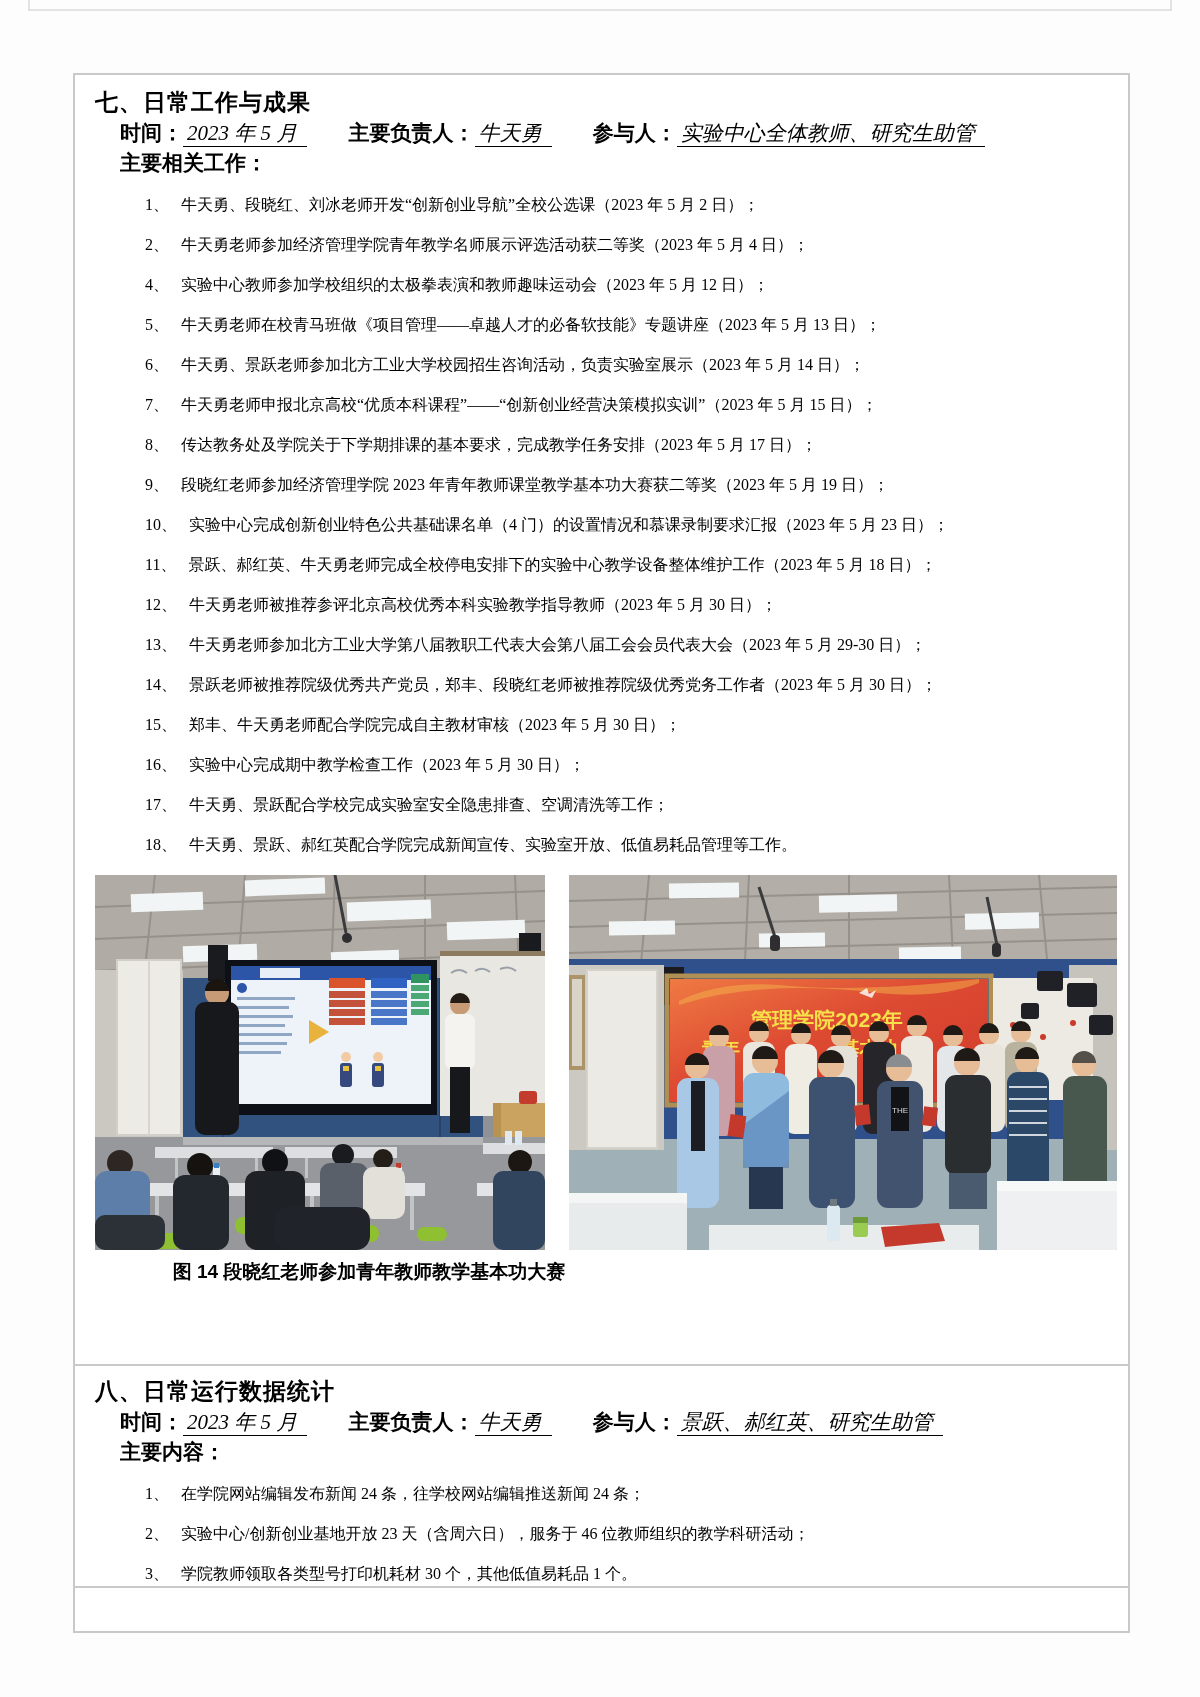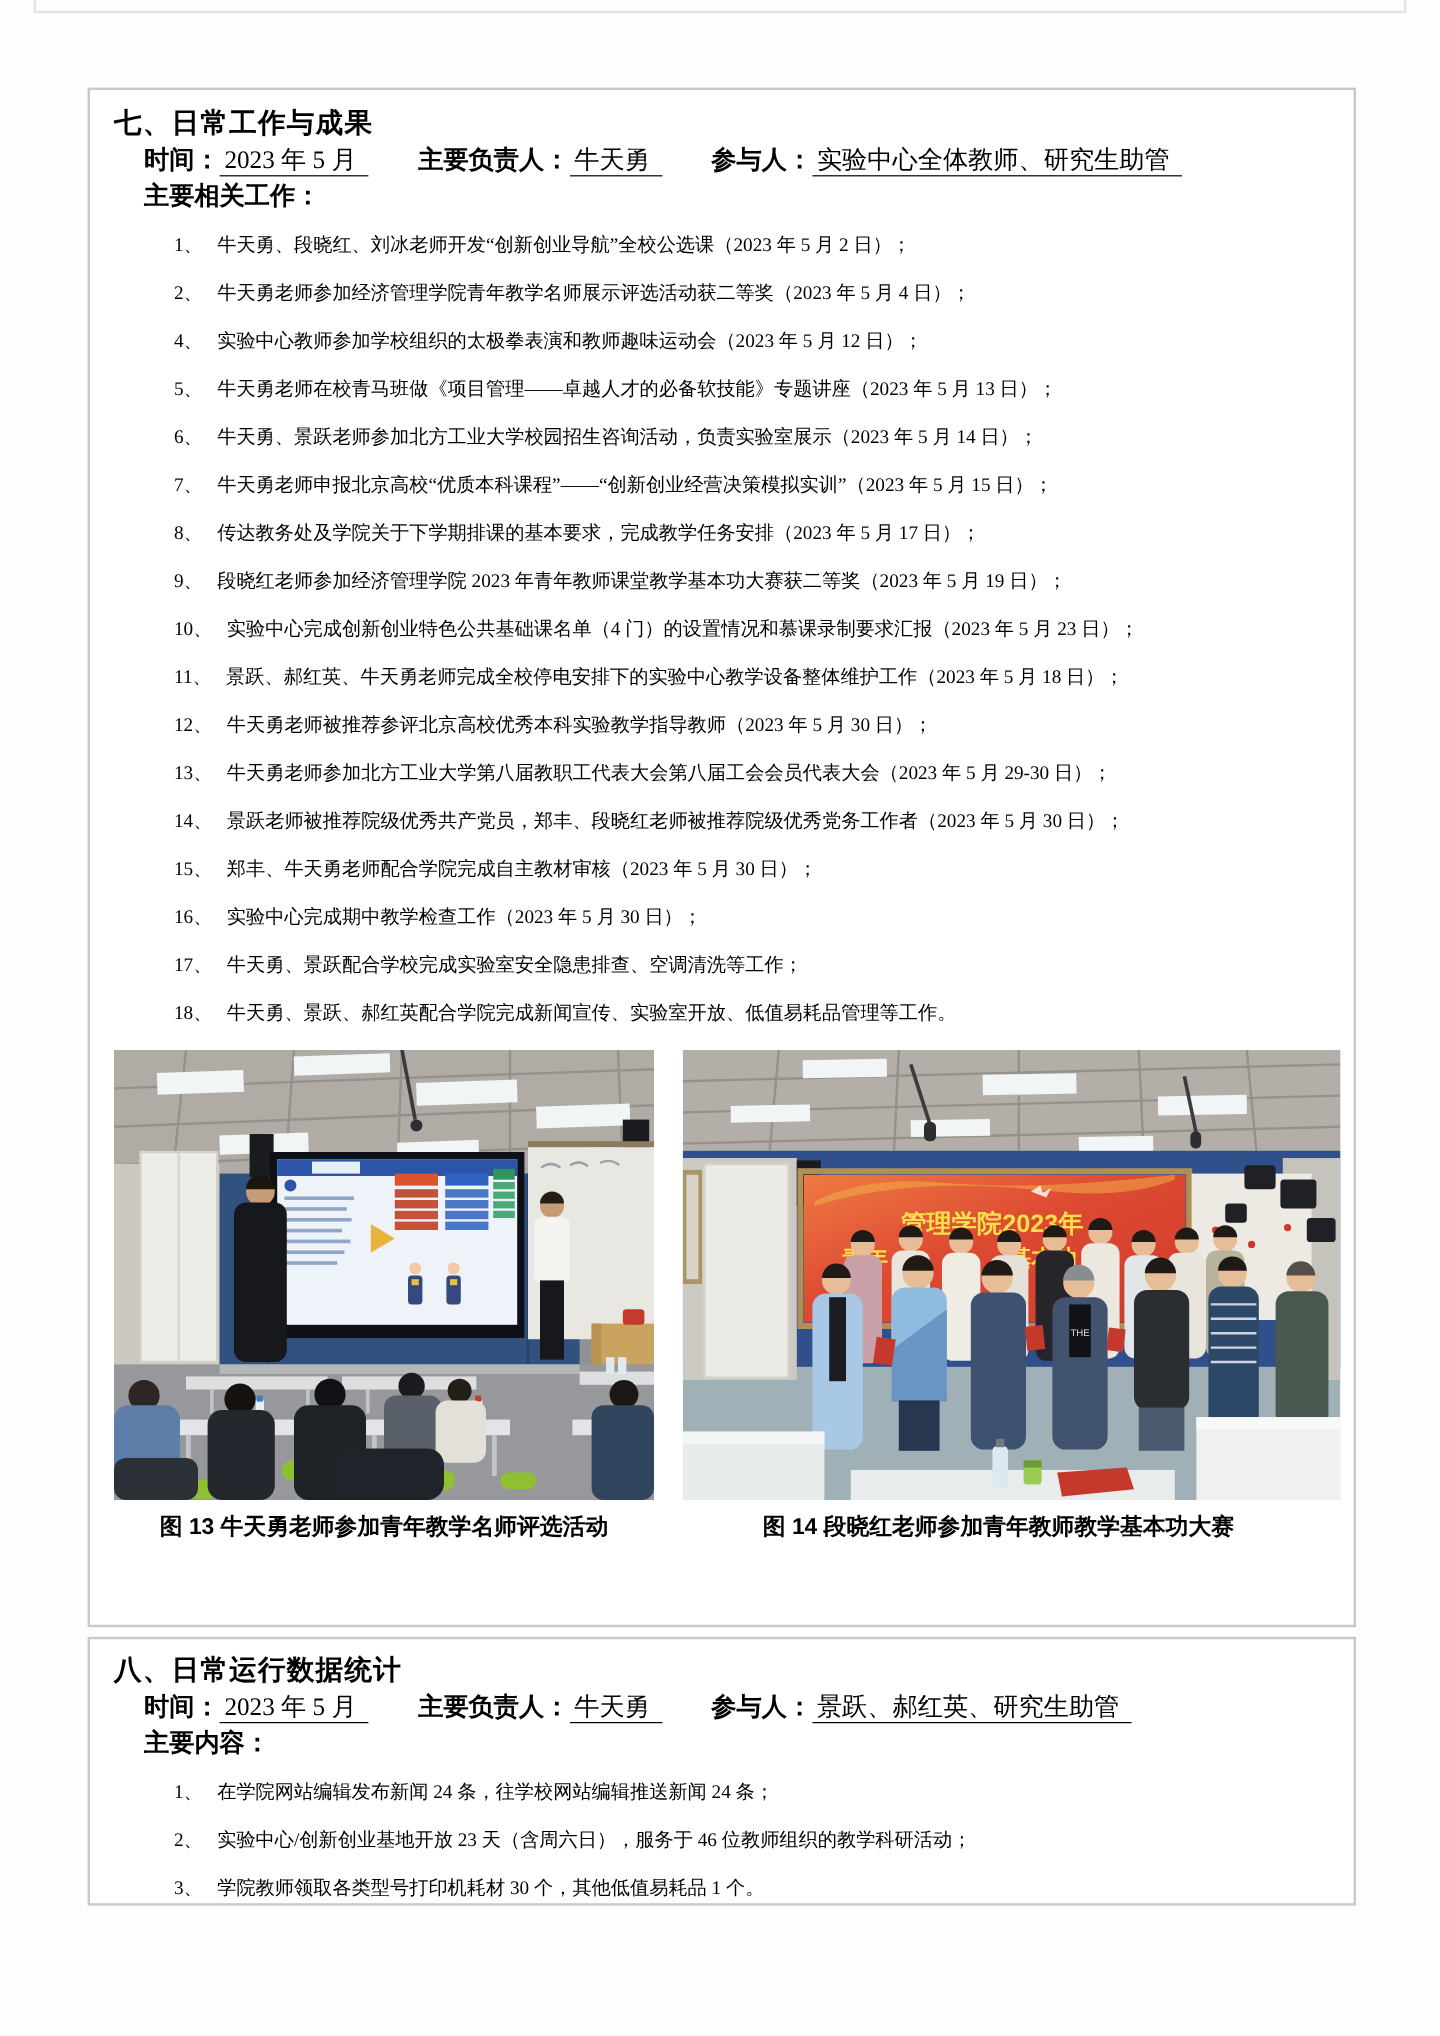--- a/index.html
+++ b/index.html
@@ -3,28 +3,28 @@
 <meta charset="utf-8">
 <style>
   html,body{margin:0;padding:0;}
   .page{position:relative;width:1200px;height:1697px;background:#fdfdfd;overflow:hidden;
         font-family:"Liberation Serif","DejaVu Serif",serif;color:#000;}
   .top-rule{position:absolute;top:9px;left:28px;width:1144px;border-top:2px solid #e3e3e3;}
   .top-stub{position:absolute;top:0;width:2px;height:10px;background:#e3e3e3;}
   .top-stub.left{left:28px;} .top-stub.right{right:28px;}
   .box{position:absolute;left:73px;width:1057px;border:2px solid #c9c9c9;background:#fff;
        box-sizing:border-box;padding:10px 20px;}
-  .box1{top:73px;height:1283px;}
+  .box1{top:73px;height:1560px;}
   .box2{top:1364px;height:224px;padding-top:8px;}
   .section-title{margin:2px 0 0 0;font:bold 23px "Liberation Sans","DejaVu Sans",sans-serif;
        letter-spacing:1px;height:30px;line-height:30px;}
   .meta-line{margin-left:25px;height:32px;line-height:32px;font-size:21px;white-space:nowrap;}
   .meta-group{margin-right:36px;}
   .meta-label{font-weight:bold;font-family:"Liberation Sans","DejaVu Sans",sans-serif;}
-  .meta-value{border-bottom:1.5px solid #000;padding:0 10px 1px 4px;}
+  .meta-value{border-bottom:1.5px solid #000;padding:0 10px 1px 4px;font-style:italic;}
   .subheading{margin-left:25px;height:32px;line-height:32px;
        font:bold 21px "Liberation Sans","DejaVu Sans",sans-serif;}
   ol.work-list{list-style:none;margin:0;padding:4px 0 0 50px;}
   .work-list li{height:40px;line-height:40px;font-size:16px;white-space:nowrap;overflow:hidden;}
   .item-num{margin-right:12px;}
   .figures-row{display:flex;gap:24px;margin-top:10px;}
   .figure-photo{border-radius:1px;overflow:hidden;flex:none;}
   .fig-captions{display:flex;gap:13px;margin-top:9px;}
   .fig-captions .cap{text-align:center;font:bold 19px "Liberation Sans","DejaVu Sans",sans-serif;}
   .cap1{width:450px;} .cap2{width:548px;}
@@ -364,21 +364,20 @@
         <rect x="140" y="350" width="270" height="25" fill="#e9ecec"></rect>
         <rect x="258" y="330" width="13" height="36" rx="4" fill="#dce9f0"></rect>
           <rect x="261" y="324" width="7" height="7" fill="#6f7a80"></rect>
         <rect x="284" y="342" width="15" height="20" rx="3" fill="#9acb52"></rect>
           <rect x="284" y="342" width="15" height="6" fill="#6d9c35"></rect>
         <path d="M312,352 l58,-4 6,18 -60,6 z" fill="#c5392d"></path>
       </svg>
     </div>
 
     <div class="fig-captions">
-      <div class="cap cap1">图 13 牛天勇老师参加青年教学名师评选活动</div>
       <div class="cap cap2">图 14 段晓红老师参加青年教师教学基本功大赛</div>
     </div>
   </div>
 
   <div class="box box2">
     <h2 class="section-title">八、日常运行数据统计</h2>
     <div class="meta-line">
       <span class="meta-group"><span class="meta-label">时间：</span><span class="meta-value">2023 年 5 月</span></span>
       <span class="meta-group"><span class="meta-label">主要负责人：</span><span class="meta-value">牛天勇</span></span>
       <span class="meta-group"><span class="meta-label">参与人：</span><span class="meta-value">景跃、郝红英、研究生助管</span></span>

